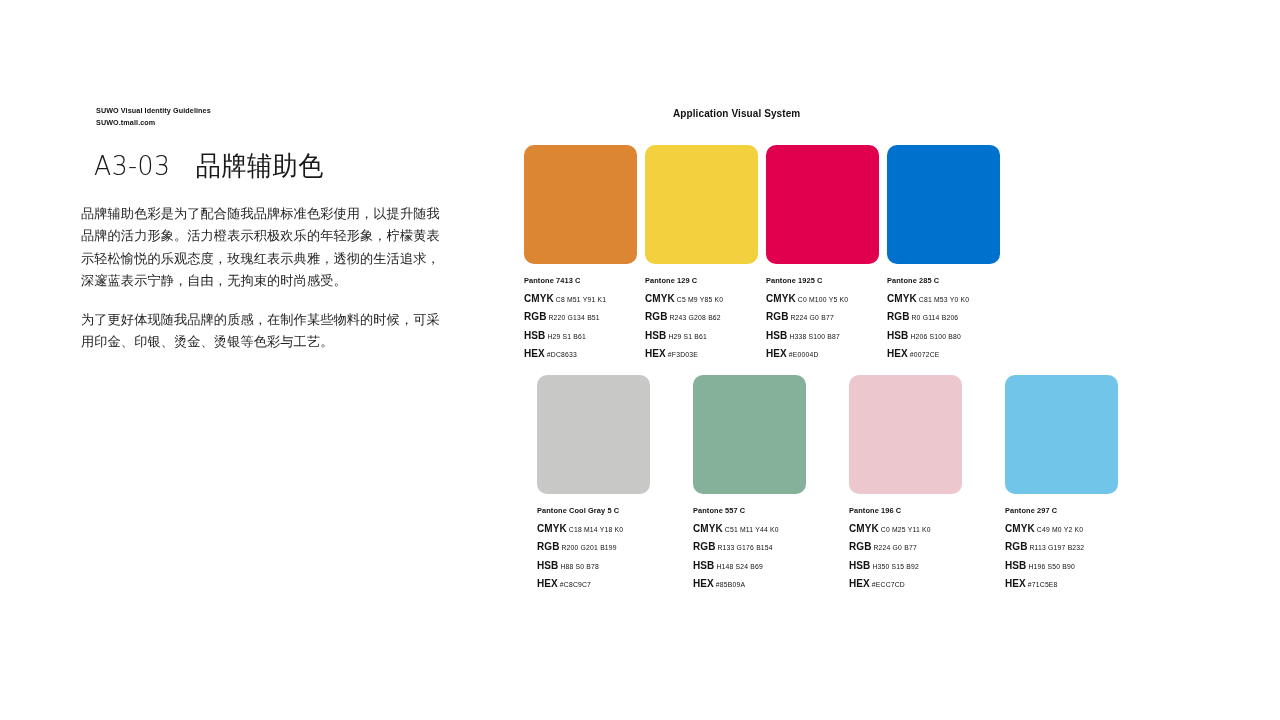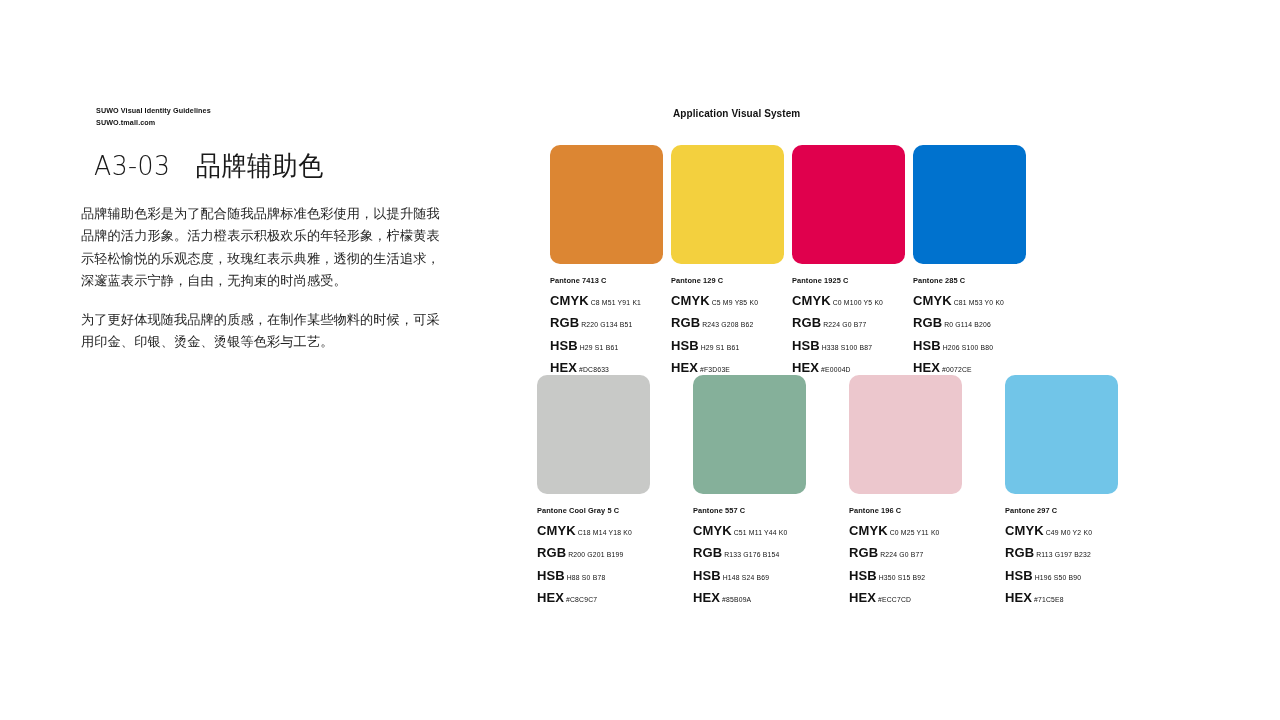--- a/index.html
+++ b/index.html
@@ -41,40 +41,40 @@
 
   .notes {
     position:absolute; left:92px; top:371px;
     font-size:8px; line-height:11.6px; color:#ef5a63;
     font-family:"DejaVu Sans", sans-serif;
   }
   .notes div { white-space:nowrap; }
 
   
   .grid {
-    position:absolute; left:550px; top:145px;
+    position:absolute; left:524px; top:145px;
     display:grid;
     grid-template-columns:repeat(4, 113px);
     column-gap:43px;
     row-gap:0;
     gap:8px;
   }
   .row2 { position:absolute; left:537px; top:375px;
     display:grid; grid-template-columns:repeat(4, 113px); column-gap:43px; }
 
   .chip {
     width:113px; height:119px; border-radius:10px;
   }
   .chip-meta { margin-top:12px; }
   .chip-name {
     font-size:7.4px; font-weight:bold; color:#111;
     letter-spacing:.1px; margin-bottom:7.5px; white-space:nowrap;
   }
   .spec { font-size:7px; margin-bottom:7.5px; white-space:nowrap; color:#111; }
-  .spec .k { font-weight:bold; font-size:13px; letter-spacing:.1px; }
+  .spec .k { font-weight:bold; font-size:10px; letter-spacing:.1px; }
   .spec .v { font-weight:normal; font-size:6.8px; letter-spacing:.2px; }
 </style>
 </head>
 <body>
 
 <div class="page">
 
   <div class="hdr-left">
     <div>SUWO Visual Identity Guidelines</div>
     <div>SUWO.tmall.com</div>

